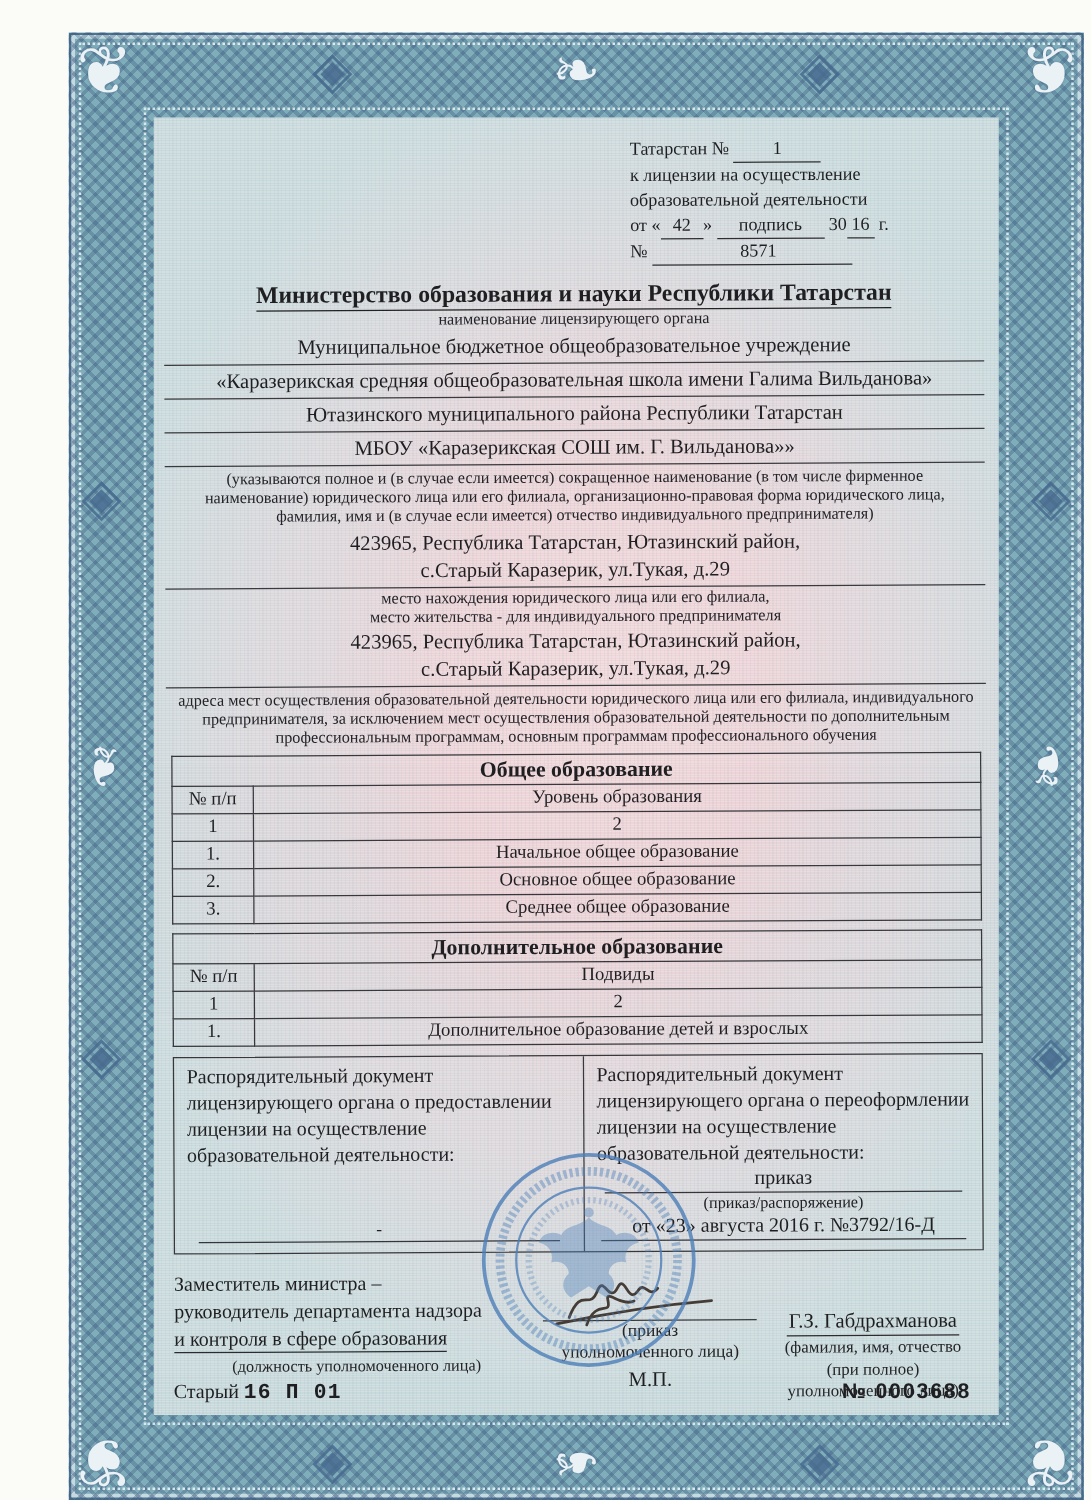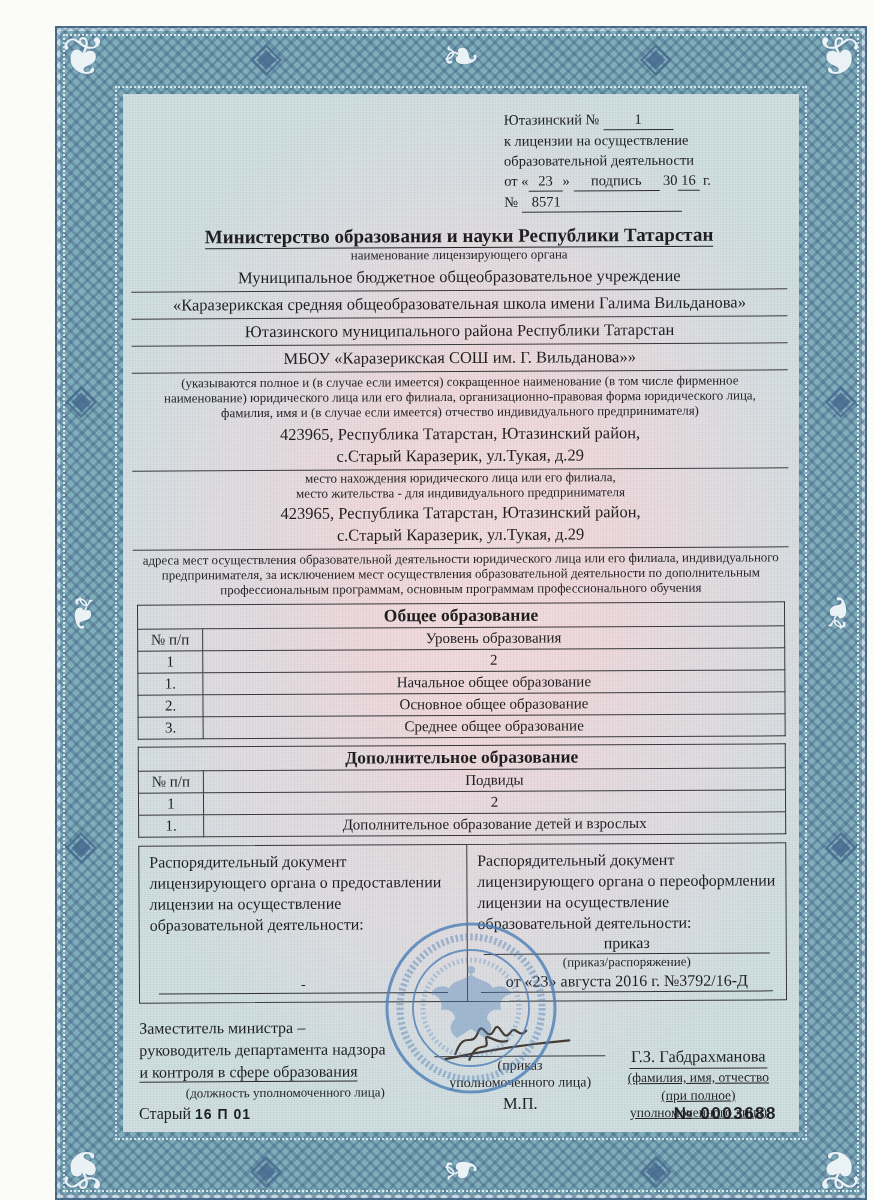--- a/index.html
+++ b/index.html
@@ -57,21 +57,21 @@
   }
   .content{padding:8px 14px 0 14px;transform:rotate(-0.3deg);}
 
   
   .appendix{margin:8px 0 0 57%;font-size:14.5px;line-height:20px;}
   .blank{display:inline-block;border-bottom:1px solid #2e2e32;text-align:center;}
   .b-num{min-width:70px;}
   .b-day{min-width:34px;}
   .b-month{min-width:86px;}
   .b-year{min-width:22px;}
-  .b-lic{min-width:150px;text-align:left;padding-left:10px;}
+  .b-lic{min-width:150px;text-align:center;padding-left:10px;}
 
   .title{margin-top:12px;text-align:center;font-size:19px;font-weight:bold;}
   .title span{border-bottom:1.6px solid #222;padding-bottom:1px;}
   .cap{ text-align:center;font-size:13px;line-height:15px;color:#242428;}
   .cap-block{margin:2px 4px 0 4px;}
   .vline{ text-align:center;font-size:16.5px;line-height:22px;}
   .rule{border-bottom:1.1px solid #3a3a3e;padding-bottom:2px;margin:0 -4px;}
   .mt2{margin-top:2px;} .mt4{margin-top:4px;}
 
   
@@ -92,32 +92,32 @@
 
   
   .signing{display:flex;margin-top:14px;position:relative;}
   .sg-left{width:45%;font-size:16px;line-height:22px;}
   .sg-left .ul{border-bottom:1.3px solid #2c2c30;padding-bottom:1px;}
   .sg-left .cap{margin-top:2px;}
   .sg-mid{width:27.5%;position:relative;padding-top:40px;text-align:center;}
   .sign-line{border-bottom:1.2px solid #3a3a3e;width:96%;margin:0 auto;}
   .sg-mid .cap{font-size:14px;line-height:17px;}
   .mp{font-size:16.5px;margin-top:3px;}
-  .sg-right{flex:1;padding-top:32px;text-align:center;text-decoration:underline;}
+  .sg-right{flex:1;padding-top:32px;text-align:center;}
   .sg-name{font-size:16.5px;border-bottom:1.3px solid #2c2c30;display:inline-block;padding:0 2px 1px 2px;}
   .sg-right .cap{font-size:13.5px;line-height:16.5px;margin-top:1px;text-align:center;}
   .signature-svg{position:absolute;top:-2px;left:10px;width:140px;height:50px;}
 
   
   .stamp{position:absolute;left:258px;top:824px;width:180px;height:180px;opacity:.8;filter:blur(.3px);pointer-events:none;}
 
   
   .footer{position:absolute;left:16px;right:22px;bottom:8px;display:flex;justify-content:space-between;align-items:baseline;}
   .series{font-size:16px;}
-  .series b{font-family:Liberation Sans, sans-serif;font-size:14px;letter-spacing:1px;}
+  .series b{font-family:Liberation Mono, monospace;font-size:17px;letter-spacing:1px;}
   .docnum{font-family:"Liberation Sans", sans-serif;font-weight:bold;font-size:17px;letter-spacing:1.5px;}
 
   .speck{position:absolute;left:88px;top:92px;width:5px;height:4px;background:#2a2a2a;border-radius:40% 60% 50% 50%;transform:rotate(35deg);}
 </style>
 </head>
 <body>
 
 <div class="speck"></div>
 
 <div class="frame">
@@ -139,27 +139,27 @@
   <span class="orn diamond d-l1">◈</span>
   <span class="orn diamond d-l2">◈</span>
   <span class="orn diamond d-r1">◈</span>
   <span class="orn diamond d-r2">◈</span>
 
   <div class="sheet">
     <div class="content">
 
       <div class="appendix">
         <div>
-          <span>Ютазинский №</span>
+          <span>Татарстан №</span>
           <span class="blank b-num">1</span>
         </div>
         <div>к лицензии на осуществление</div>
         <div>образовательной деятельности</div>
         <div>
-          <span>от «</span><span class="blank b-day">23</span><span>»</span>
+          <span>от «</span><span class="blank b-day">42</span><span>»</span>
           <span class="blank b-month">подпись</span>
           <span>30</span><span class="blank b-year">16</span>
           <span>г.</span>
         </div>
         <div>
           <span>№</span>
           <span class="blank b-lic">8571</span>
         </div>
       </div>
 

